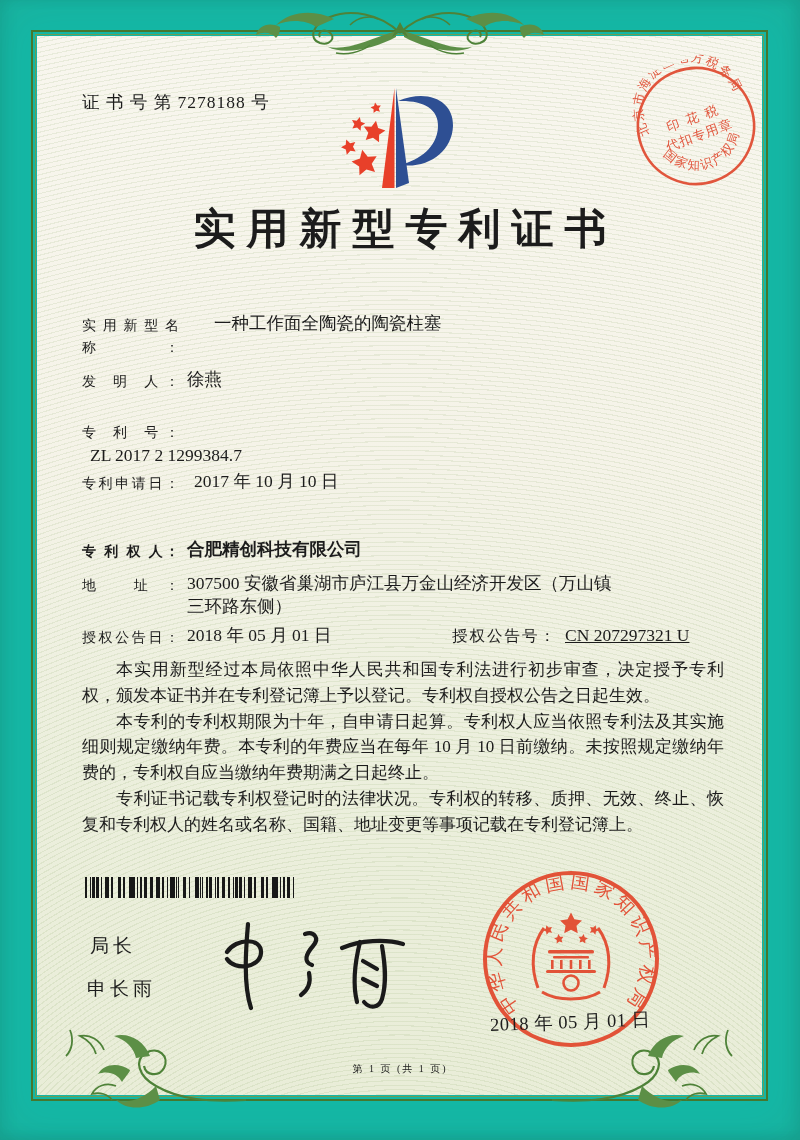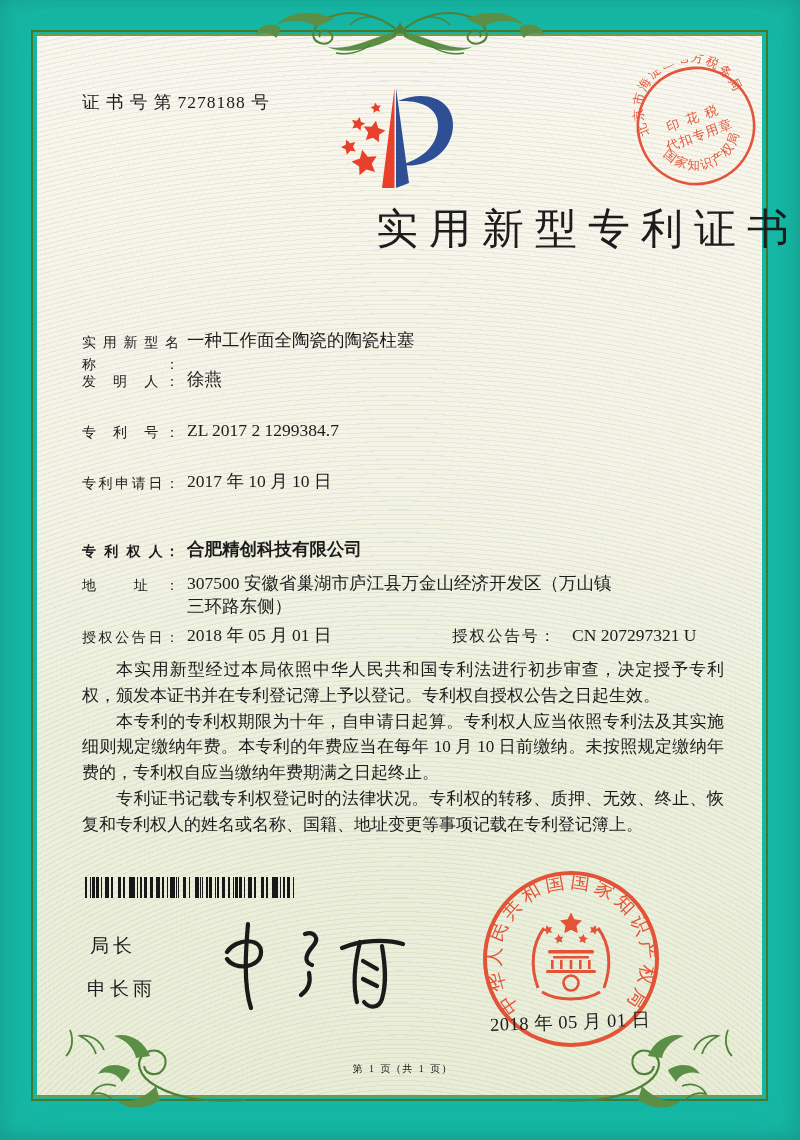--- a/index.html
+++ b/index.html
@@ -17,30 +17,30 @@
   .paper{
     position:absolute;inset:4px;
     background:
       repeating-radial-gradient(120% 75% at 50% 128%, rgba(125,160,88,.13) 0 1.2px, rgba(0,0,0,0) 1.2px 5px),
       linear-gradient(180deg,#f8f6ee 0%,#f5f3e8 40%,#ecefdd 68%,#e9edd8 100%);
   }
   .abs{position:absolute;}
   
   .cert-no{left:82px;top:90px;font-size:17.5px;letter-spacing:1px;}
   
-  .title{left:0;top:201px;width:100%;text-align:right;font-size:42px;font-weight:normal;
+  .title{left:0;top:201px;width:100%;text-align:center;font-size:42px;font-weight:bold;
          letter-spacing:11px;text-indent:11px;}
   
   .row{left:82px;display:flex;align-items:flex-start;}
   .lbl{flex:none;width:97px;font-size:14px;line-height:22px;padding-top:3px;
        text-align:justify;text-align-last:justify;}
   .val{font-size:17.5px;line-height:23px;margin-left:8px;white-space:pre-line;}
   .grant-no{left:452px;display:flex;}
   .grant-no .lbl2{font-size:15.5px;letter-spacing:2px;padding-top:2px;}
-  .grant-no .val{margin-left:15px;}
+  .grant-no .val{margin-left:8px;text-decoration:underline;}
   
   .body-text{left:82px;top:657px;width:642px;}
   .body-text p{margin:0;font-size:17px;line-height:25.8px;text-indent:2em;text-align:justify;}
   
   .barcode{left:85px;top:877px;width:209px;height:21px;
     background:
       repeating-linear-gradient(90deg,#181818 0 2px,rgba(0,0,0,0) 2px 5px,#181818 5px 6px,rgba(0,0,0,0) 6px 11px),
       repeating-linear-gradient(90deg,#181818 0 1px,rgba(0,0,0,0) 1px 7px,#181818 7px 10px,rgba(0,0,0,0) 10px 13px);
   }
   .officer-title{left:90px;top:933px;font-size:19px;letter-spacing:4px;font-family:"Liberation Sans","DejaVu Sans",sans-serif;}
@@ -134,33 +134,33 @@
       <text x="66" y="80" text-anchor="middle" font-size="13" letter-spacing="1" font-family="Liberation Serif, DejaVu Serif, serif">代扣专用章</text>
     </g>
     <defs>
       <path id="taxTop" d="M19.5,57.5 A47.5,47.5 0 1 1 112.5,57.5" fill="none"></path>
       <path id="taxBottom" d="M24.6,80 A44,44 0 0 0 107.4,80" fill="none"></path>
     </defs>
   </svg>
 
   <div class="abs title">实用新型专利证书</div>
 
-  <div class="abs row" style="top:329px;">
+  <div class="abs row" style="top:312px;gap:27px;">
     <span class="lbl">实用新型名称：</span>
     <span class="val">一种工作面全陶瓷的陶瓷柱塞</span>
   </div>
   <div class="abs row" style="top:368px;">
     <span class="lbl">发 明 人：</span>
     <span class="val">徐燕</span>
   </div>
-  <div class="abs row" style="top:419px;">
+  <div class="abs row" style="top:419px;flex-direction:column;">
     <span class="lbl">专 利 号：</span>
     <span class="val">ZL 2017 2 1299384.7</span>
   </div>
-  <div class="abs row" style="top:470px;">
+  <div class="abs row" style="top:470px;gap:7px;">
     <span class="lbl">专利申请日：</span>
     <span class="val">2017 年 10 月 10 日</span>
   </div>
   <div class="abs row" style="top:538px;font-weight:bold;">
     <span class="lbl">专 利 权 人：</span>
     <span class="val">合肥精创科技有限公司</span>
   </div>
   <div class="abs row" style="top:572px;">
     <span class="lbl">地 址：</span>
     <span class="val">307500 安徽省巢湖市庐江县万金山经济开发区（万山镇

